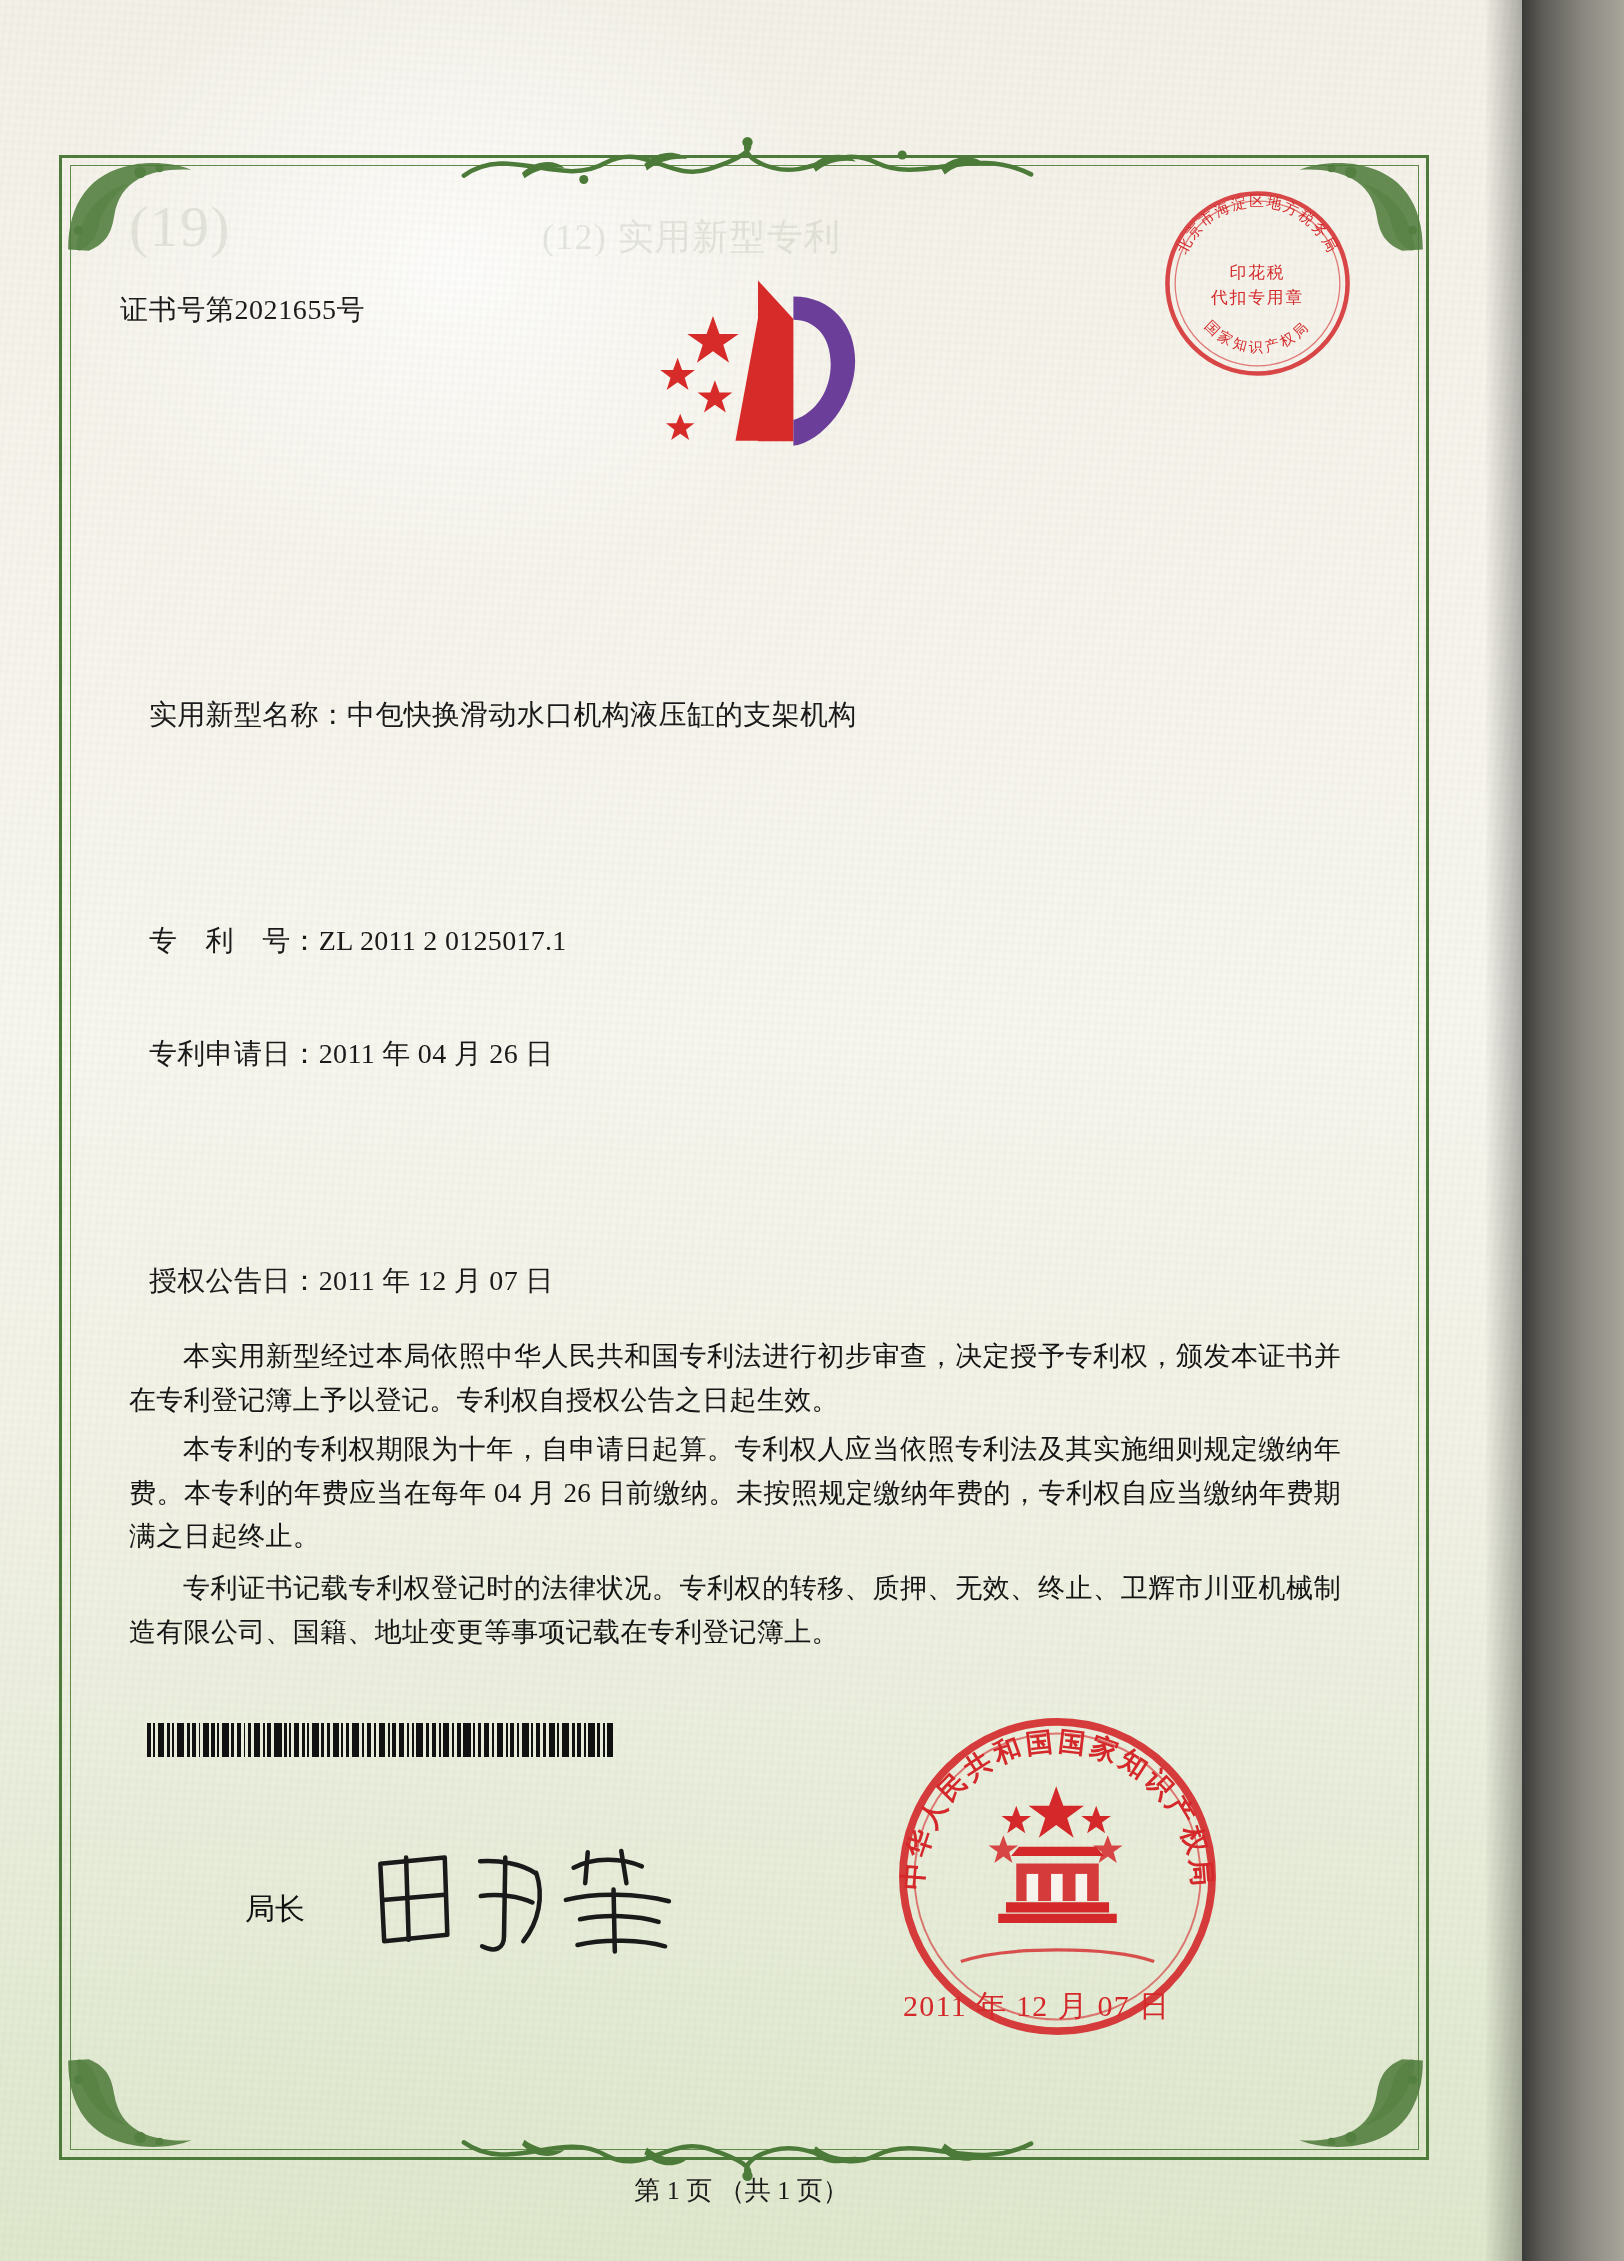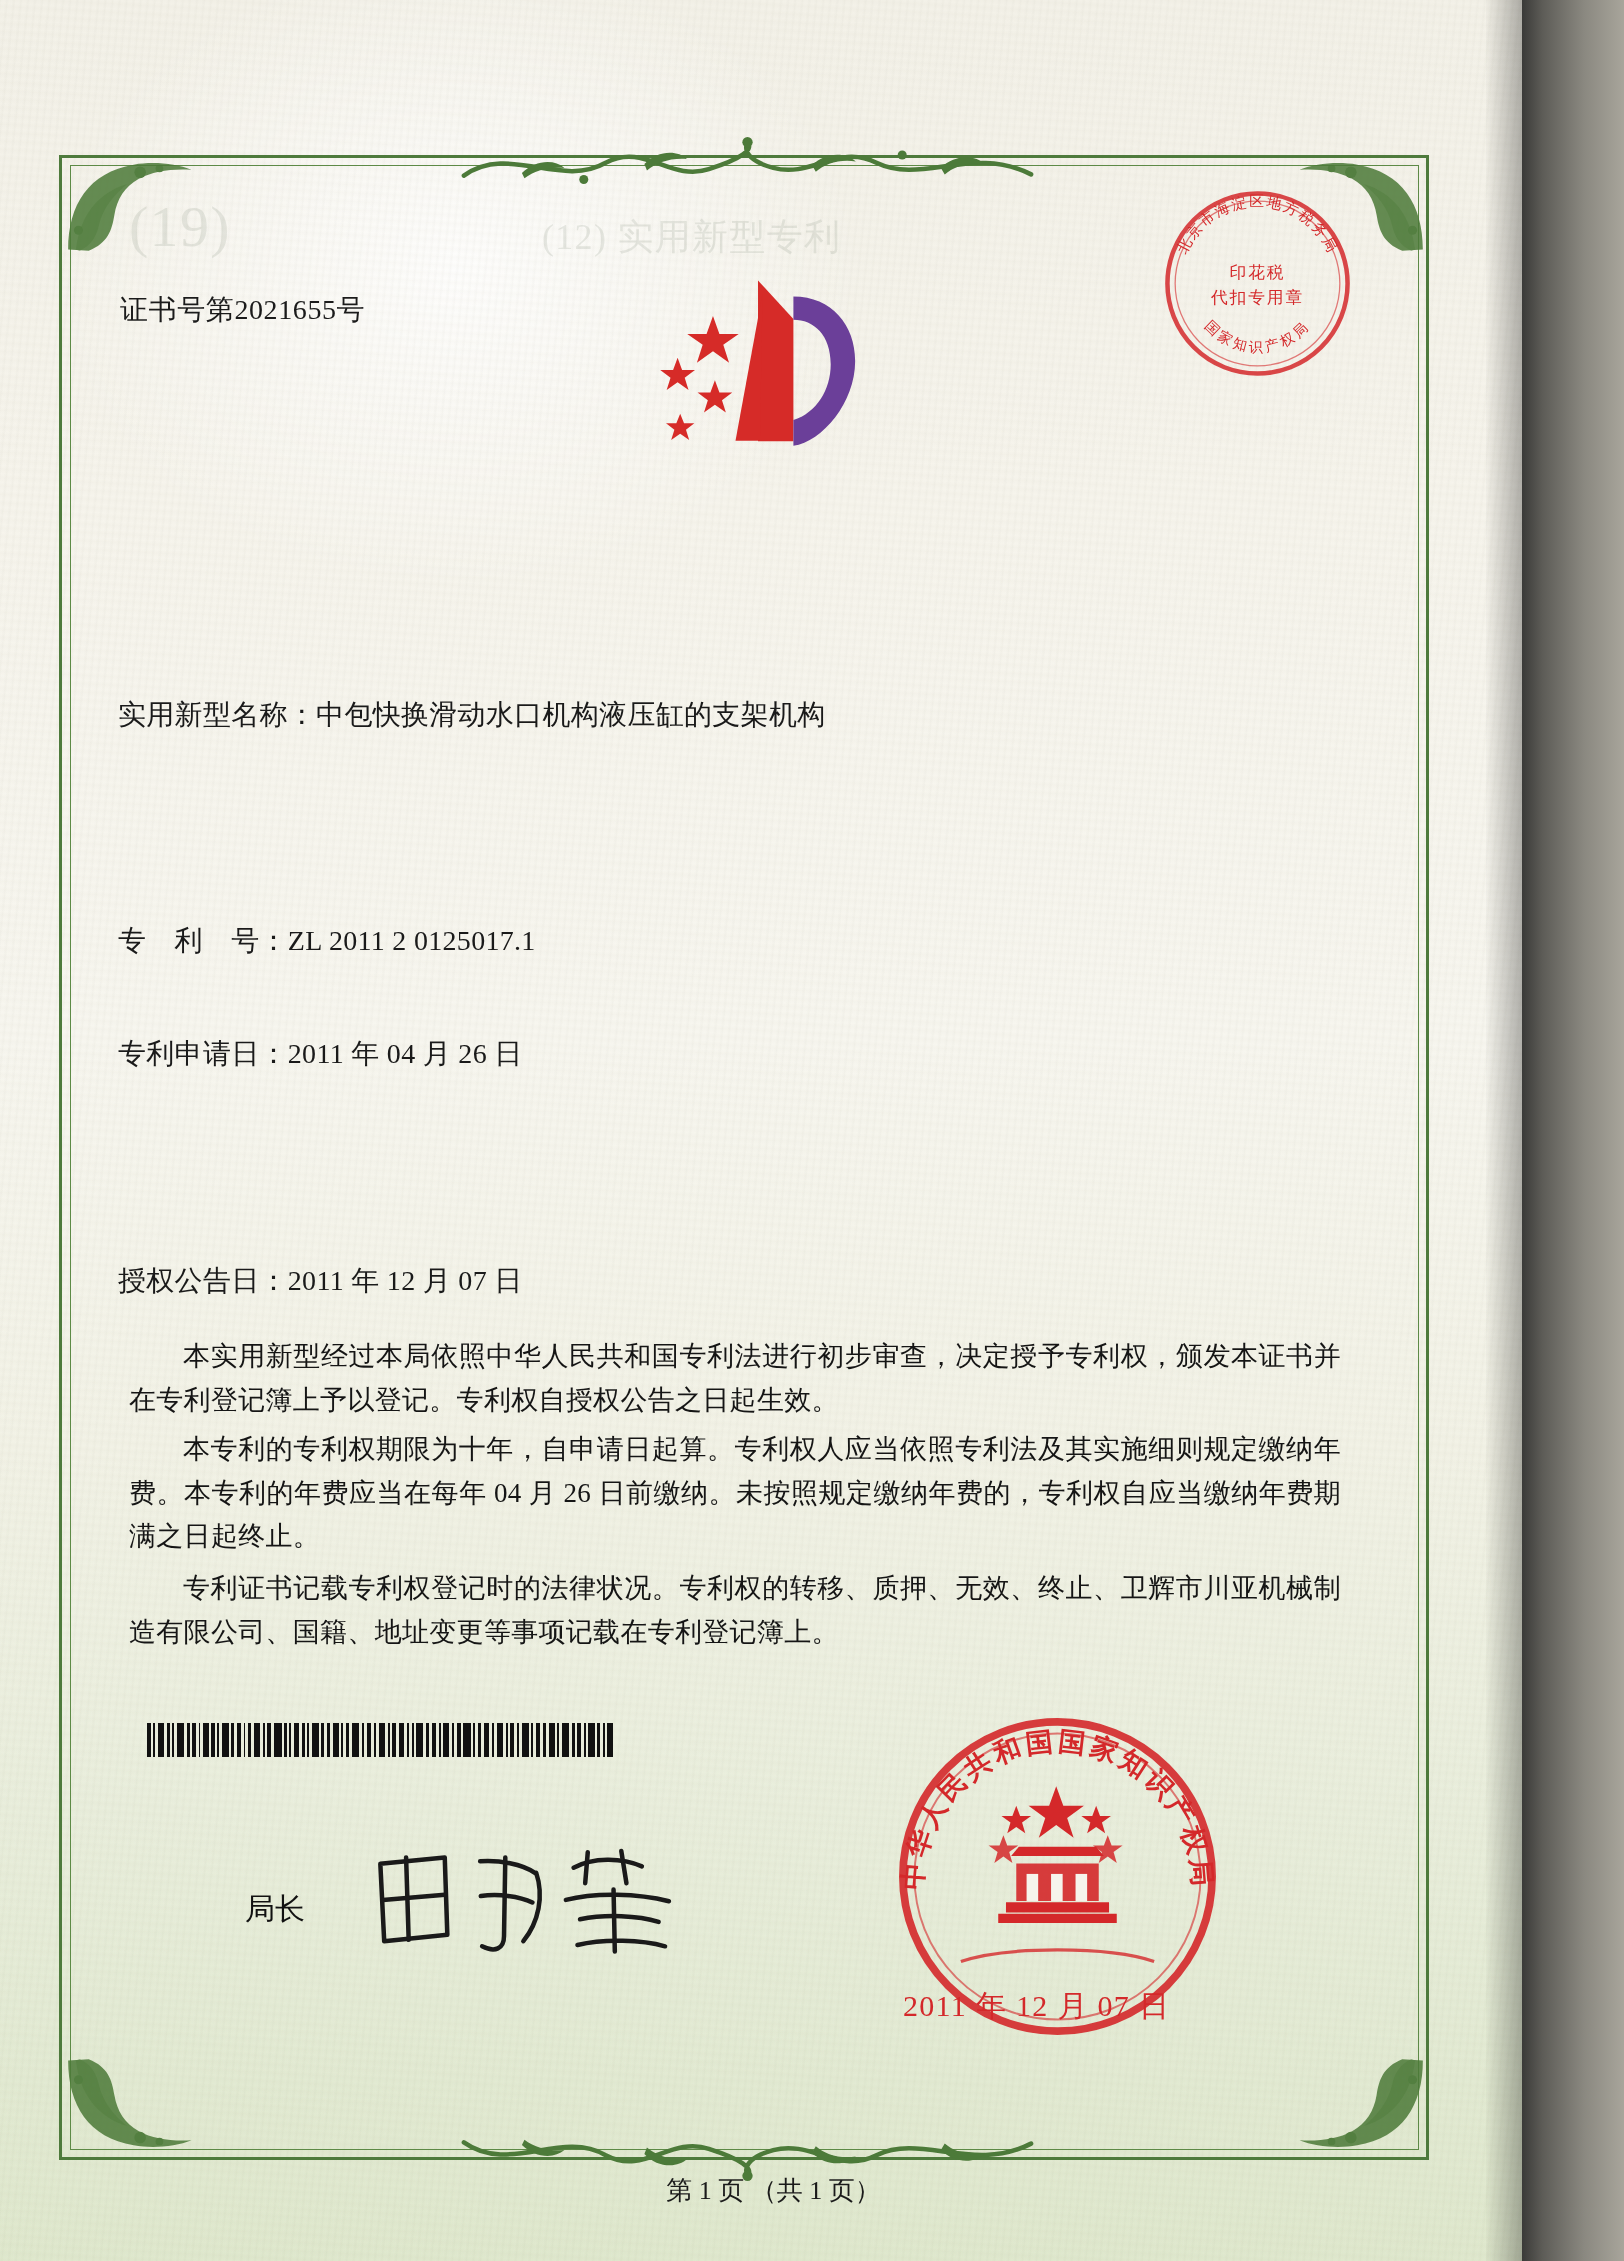--- a/index.html
+++ b/index.html
@@ -133,21 +133,21 @@
     font-size: 72px;
     font-weight: bold;
     letter-spacing: 11.6px;
     color: #111;
     font-family: "DejaVu Serif", "Liberation Serif", serif;
   }
 
   
   .field {
     position: absolute;
-    left: 118px;
+    left: 149px;
     font-size: 28px;
     color: #1a1a1a;
     white-space: nowrap;
     letter-spacing: 0.3px;
   }
   .f1 { top: 696px; }
   .f2 { top: 809px; }
   .f3 { top: 922px; }
   .f4 { top: 1035px; }
   .f5 { top: 1149px; }
@@ -216,21 +216,20 @@
   }
 
   
   .page-footer {
     position: absolute;
     left: 0; top: 2173px;
     width: 1483px;
     text-align: center;
     font-size: 26px;
     color: #1a1a1a;
-    margin-left: 32px;
   }
 </style>
 </head>
 <body>
 
 <div id="page">
 
   <div class="paper"></div>
   <div class="paper-texture"></div>
   <div class="paper-right-shadow"></div>

